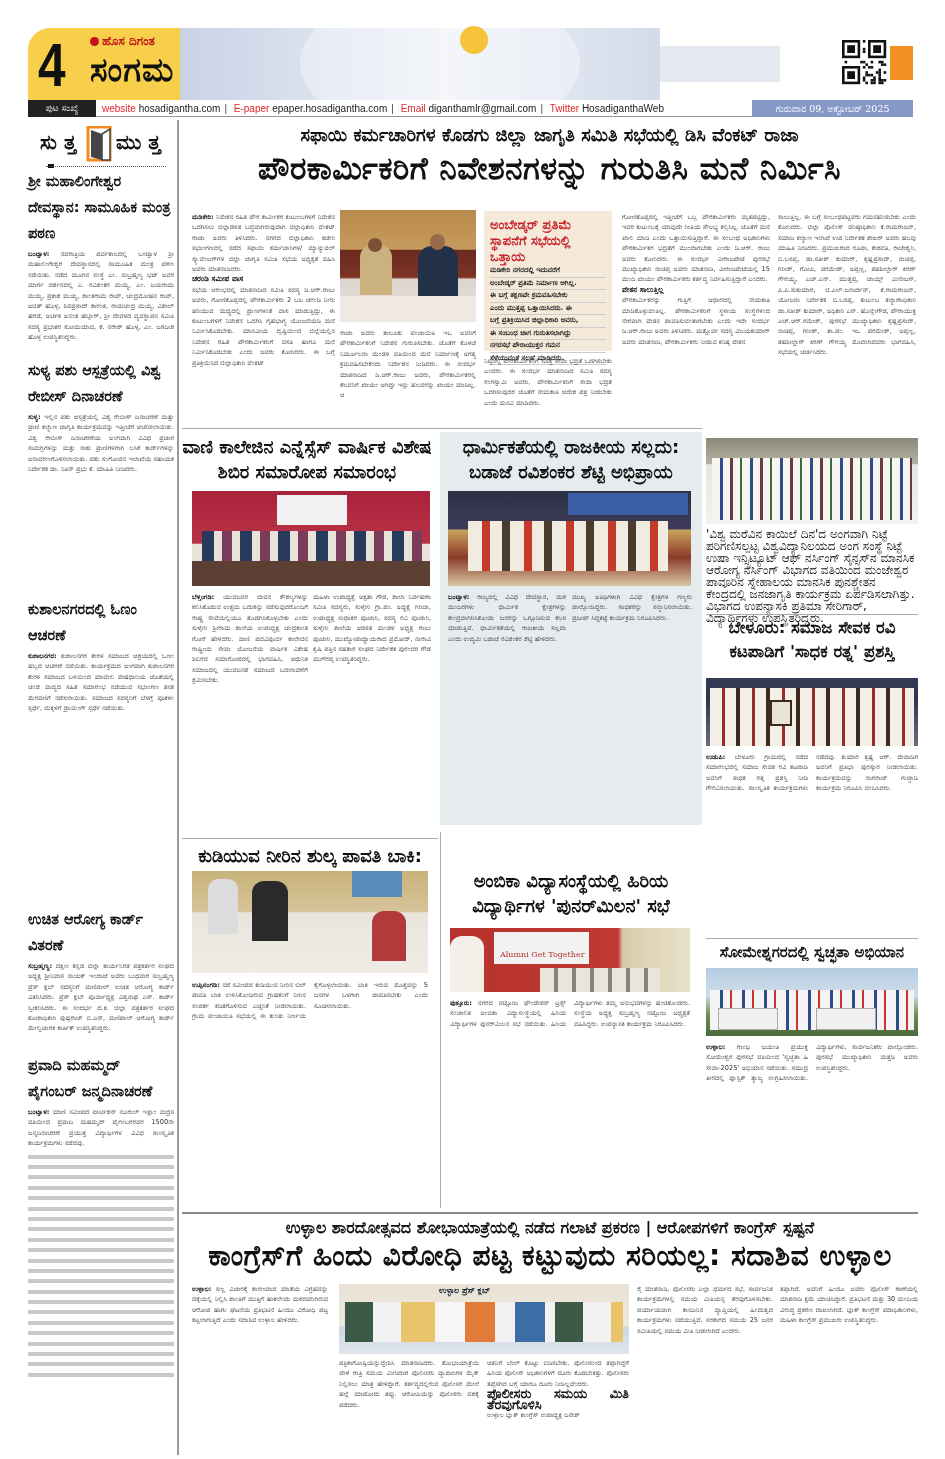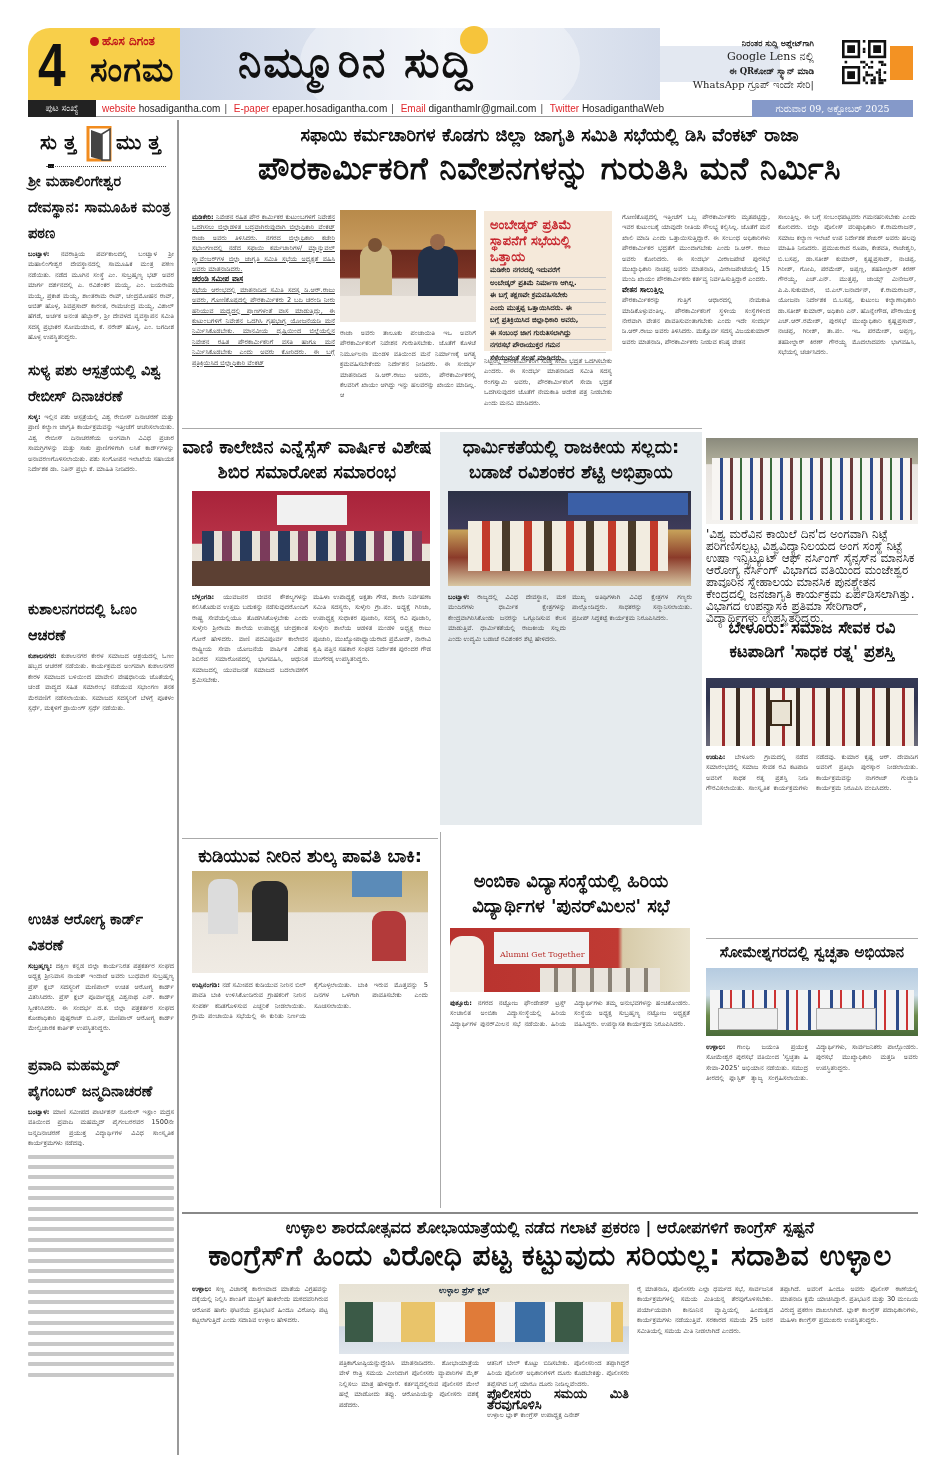--- a/index.html
+++ b/index.html
@@ -68,27 +68,20 @@
 <div class="masthead">
   <div class="mh-yellow"></div>
   <div class="mh-blue"></div>
   <div class="mh-right">
       <div class="mh-right-band"></div>
     </div>
   <div class="page-num">4</div>
   <div class="brand-small"><span class="dot"></span><span>ಹೊಸ ದಿಗಂತ</span></div>
   <div class="brand-big">ಸಂಗಮ</div>
   <div class="sun"></div>
-  <div class="section-title">ನಿಮ್ಮೂರಿನ ಸುದ್ದಿ</div>
-  <div class="qr-text">
-    <div style="font-weight:bold;font-size:8px;">ನಿರಂತರ ಸುದ್ದಿ ಅಪ್ಡೇಟ್‌ಗಾಗಿ</div>
-    <div style="font-size:11px;">Google Lens ನಲ್ಲಿ</div>
-    <div style="font-weight:bold;font-size:8.5px;">ಈ QRಕೋಡ್ ಸ್ಕ್ಯಾನ್ ಮಾಡಿ</div>
-    <div style="font-size:10px;">WhatsApp ಗ್ರೂಪ್ ಇಂದೇ ಸೇರಿ|</div>
-  </div>
   <div class="qr-box">
     <svg viewBox="0 0 48 54" id="qr-svg">
         <rect x="4.6" y="24.8" width="2.6" height="2.6" fill="#111"></rect>
         <rect x="20.2" y="24.8" width="2.6" height="2.6" fill="#111"></rect>
         <rect x="22.8" y="4" width="2.6" height="2.6" fill="#111"></rect>
         <rect x="22.8" y="11.8" width="2.6" height="2.6" fill="#111"></rect>
         <rect x="22.8" y="14.4" width="2.6" height="2.6" fill="#111"></rect>
         <rect x="22.8" y="24.8" width="2.6" height="2.6" fill="#111"></rect>
         <rect x="22.8" y="30" width="2.6" height="2.6" fill="#111"></rect>
         <rect x="22.8" y="40.4" width="2.6" height="2.6" fill="#111"></rect>
@@ -212,21 +205,21 @@
     </div>
   </div>
 </div>
 <div class="rule-v" style="left:177px;top:120px;height:1335px;background:#999;width:2px;"></div>
 
 <div class="abs" style="left:182px;top:124px;width:735px;">
   <div class="kicker">ಸಫಾಯಿ ಕರ್ಮಚಾರಿಗಳ ಕೊಡಗು ಜಿಲ್ಲಾ ಜಾಗೃತಿ ಸಮಿತಿ ಸಭೆಯಲ್ಲಿ ಡಿಸಿ ವೆಂಕಟ್ ರಾಜಾ</div>
   <div class="big-hl" style="margin-top:4px;">ಪೌರಕಾರ್ಮಿಕರಿಗೆ ನಿವೇಶನಗಳನ್ನು ಗುರುತಿಸಿ ಮನೆ ನಿರ್ಮಿಸಿ</div>
 </div>
 
-<div class="col-text abs" style="left:192px;top:212px;width:143px;height:210px;text-decoration:underline;">
+<div class="col-text abs" style="left:192px;top:212px;width:143px;height:210px;">
   <b>ಮಡಿಕೇರಿ:</b> <span>ನಿವೇಶನ ರಹಿತ ಪೌರ ಕಾರ್ಮಿಕರ ಕುಟುಂಬಗಳಿಗೆ ನಿವೇಶನ ಒದಗಿಸಲು ಜಿಲ್ಲಾಡಳಿತ ಬದ್ಧವಾಗಿರುವುದಾಗಿ ಜಿಲ್ಲಾಧಿಕಾರಿ ವೆಂಕಟ್ ರಾಜಾ ಅವರು ತಿಳಿಸಿದರು. ನಗರದ ಜಿಲ್ಲಾಧಿಕಾರಿ ಕಚೇರಿ ಸಭಾಂಗಣದಲ್ಲಿ ನಡೆದ ಸಫಾಯಿ ಕರ್ಮಚಾರಿಗಳ/ ಮ್ಯಾನ್ಯುವಲ್ ಸ್ಕ್ಯಾವೆಂಜರ್‌ಗಳ ಜಿಲ್ಲಾ ಜಾಗೃತಿ ಸಮಿತಿ ಸಭೆಯ ಅಧ್ಯಕ್ಷತೆ ವಹಿಸಿ ಅವರು ಮಾತನಾಡಿದರು.</span>
   <div style="font-weight:bold;color:#111;font-size:7.4px;">ಚರಂಡಿ ಸಮೀಪ ವಾಸ</div>
   <span>ಸಭೆಯ ಆರಂಭದಲ್ಲಿ ಮಾತನಾಡಿದ ಸಮಿತಿ ಸದಸ್ಯ ಡಿ.ಆರ್.ರಾಜು ಅವರು, ಗೋಣಿಕೊಪ್ಪದಲ್ಲಿ ಪೌರಕಾರ್ಮಿಕರು 2 ಬದಿ ಚರಂಡಿ ನೀರು ಹರಿಯುವ ಮಧ್ಯದಲ್ಲಿ ಪ್ರಾಣಗಳಂತೆ ವಾಸ ಮಾಡುತ್ತಿದ್ದು, ಈ ಕುಟುಂಬಗಳಿಗೆ ನಿವೇಶನ ಒದಗಿಸಿ ಗೃಹಭಾಗ್ಯ ಯೋಜನೆಯಡಿ ಮನೆ ನಿರ್ಮಿಸಿಕೊಡಬೇಕು. ಮಾನವೀಯ ದೃಷ್ಟಿಯಿಂದ ಜಿಲ್ಲೆಯಲ್ಲಿನ ನಿವೇಶನ ರಹಿತ ಪೌರಕಾರ್ಮಿಕರಿಗೆ ವಸತಿ ಹಾಗೂ ಮನೆ ನಿರ್ಮಿಸಿಕೊಡಬೇಕು ಎಂದು ಅವರು ಕೋರಿದರು. ಈ ಬಗ್ಗೆ ಪ್ರತಿಕ್ರಿಯಿಸಿದ ಜಿಲ್ಲಾಧಿಕಾರಿ ವೆಂಕಟ್</span>
 </div>
 
 <div class="photo" style="left:340px;top:210px;width:136px;height:112px;background:linear-gradient(180deg,#b88a4a 0%,#c79b5e 35%,#6b2a1e 36%,#7d3425 60%,#ddd6ce 62%,#e8e3dd 100%);">
   <div style="position:absolute;left:20px;top:35px;width:32px;height:50px;background:#c9b27e;border-radius:12px 12px 0 0;"></div>
   <div style="position:absolute;left:28px;top:28px;width:14px;height:14px;border-radius:50%;background:#7a5235;"></div>
   <div style="position:absolute;left:78px;top:36px;width:40px;height:52px;background:#233148;border-radius:14px 14px 0 0;"></div>
   <div style="position:absolute;left:90px;top:24px;width:15px;height:16px;border-radius:50%;background:#9a6a4a;"></div>

